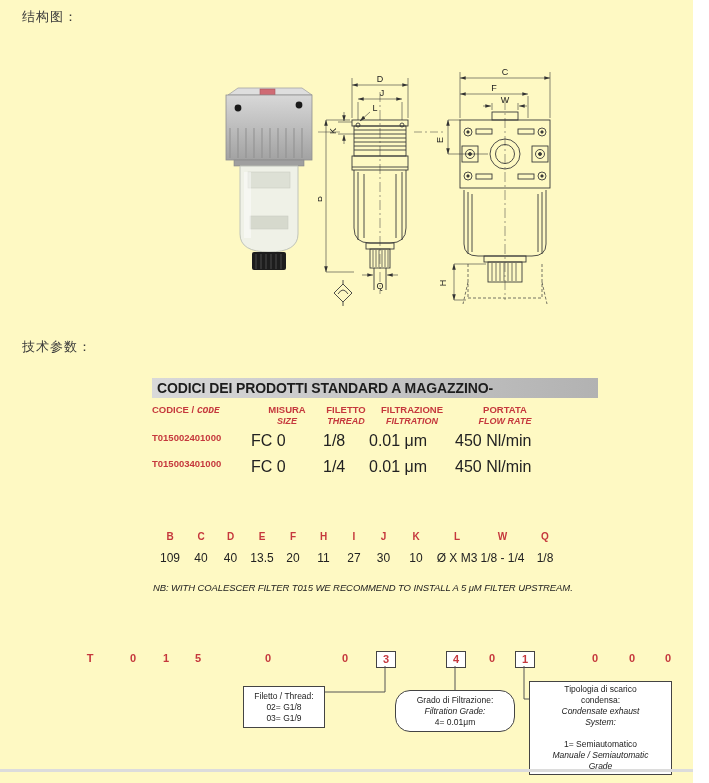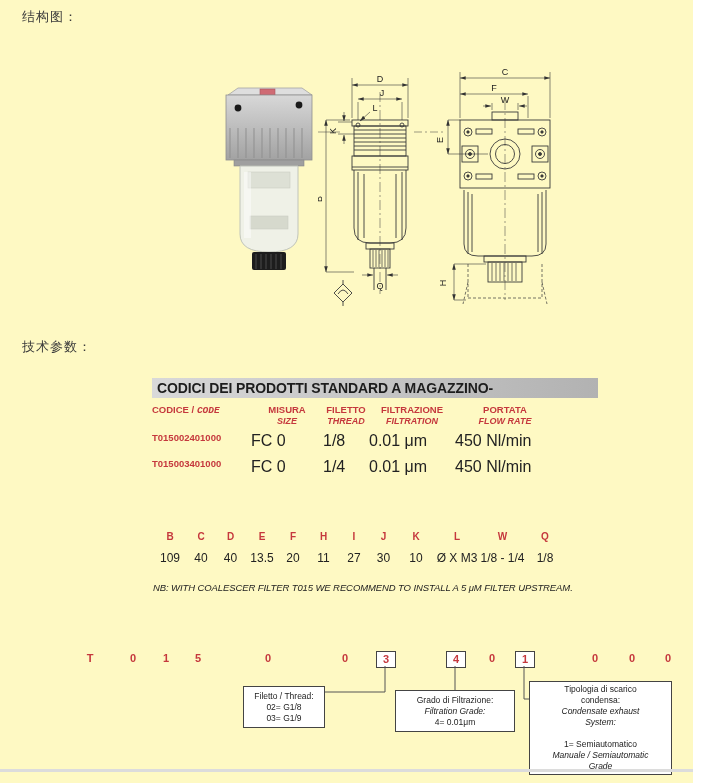--- a/index.html
+++ b/index.html
@@ -366,21 +366,21 @@
     <polyline points="385,18 385,44 324,44" fill="none" stroke="#555" stroke-width="1"></polyline>
     <polyline points="455,18 455,42" fill="none" stroke="#555" stroke-width="1"></polyline>
     <polyline points="524,18 524,51 529,51" fill="none" stroke="#555" stroke-width="1"></polyline>
   </svg>
   <div>
       <div class="callout" style="left: 243px; top: 686px; width: 82px; min-height: 42px;">
         <div class="cline">Filetto / Thread:</div>
         <div class="cline">02= G1/8</div>
         <div class="cline">03= G1/9</div>
       </div>
-      <div class="callout" style="left: 395px; top: 690px; width: 120px; min-height: 42px;">
+      <div class="callout" style="left: 395px; top: 690px; width: 120px; min-height: 42px; border-radius: 15px;">
         <div class="cline">Grado di Filtrazione:</div>
         <div class="cline i">Filtration Grade:</div>
         <div class="cline">4= 0.01μm</div>
       </div>
       <div class="callout" style="left: 529px; top: 673px; width: 143px; min-height: 90px; margin-top: 8px;">
         <div class="cline">Tipologia di scarico</div>
         <div class="cline">condensa:</div>
         <div class="cline i">Condensate exhaust</div>
         <div class="cline i">System:</div>
         <div class="cline">&nbsp;</div>

